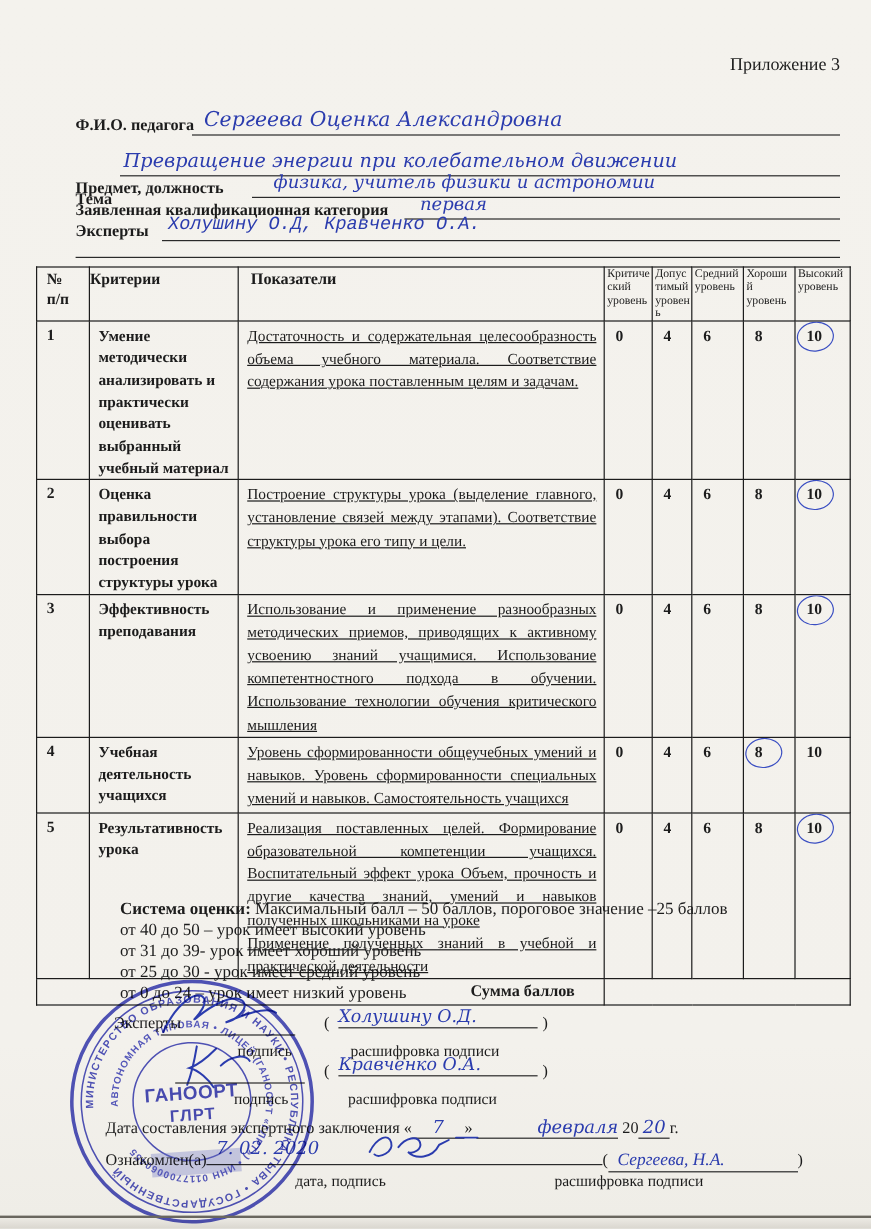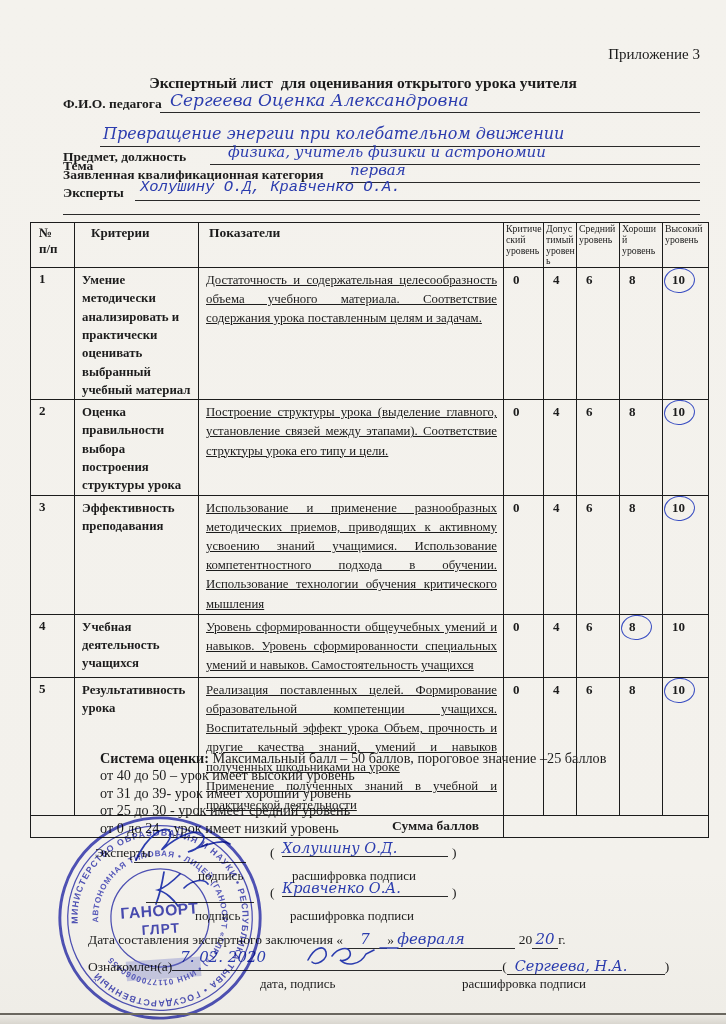--- a/index.html
+++ b/index.html
@@ -25,21 +25,21 @@
   .hw{position:absolute;white-space:nowrap;}
 
   
   table.eval{
     position:absolute;left:30px;top:222px;border-collapse:collapse;table-layout:fixed;
     width:678px;
   }
   table.eval th,table.eval td{border:1px solid #1c1c1c;vertical-align:top;overflow:hidden;}
   table.eval{border:1.6px solid #1c1c1c;}
   th.h-num{width:44px;font-size:13px;white-space:pre-line;text-align:left;padding:2px 4px 0 8px;}
-  th.h-crit{width:124px;font-size:13px;text-align:left;padding:2px 4px 0 16px;}
+  th.h-crit{width:124px;font-size:13px;text-align:left;padding:2px 4px 0 0;}
   th.h-ind{width:305px;font-size:13.5px;text-align:left;padding:2px 4px 0 10px;}
   th.h-lvl{font-size:9.8px;font-weight:normal;text-align:left;padding:1px 1px 0 2px;line-height:1.1;overflow-wrap:anywhere;}
   col.c-l1{width:40px;}col.c-l2{width:33px;}col.c-l3{width:43px;}col.c-l4{width:43px;}col.c-l5{width:46px;}
   td.num{font-weight:bold;font-size:13px;padding:3px 2px 0 8px;}
   td.crit{font-weight:bold;font-size:12.8px;line-height:1.43;padding:3px 5px 0 7px;}
   td.ind{font-size:12.8px;line-height:1.5;padding:3px 6px 0 7px;text-align:justify;white-space:pre-line;text-decoration:underline;}
   td.score{font-weight:bold;font-size:13px;padding:4px 0 0 9px;}
   tr.r1{height:128px;}tr.r2{height:74px;}tr.r3{height:90px;}tr.r4{height:63px;}tr.r5{height:101px;}
   tr.rsum{height:22px;}
   td.sum-label{font-weight:bold;font-size:13.5px;text-align:right;padding:2px 24px 0 0;}
@@ -71,21 +71,20 @@
   .stamp .ring2{font-size:8.3px;font-weight:bold;letter-spacing:.8px;fill:#4a4ec4;}
   .stamp .c1{font-size:16px;font-weight:bold;fill:#3b3fb8;letter-spacing:.5px;text-anchor:middle;}
   .stamp .c2{font-size:14px;font-weight:bold;fill:#3b3fb8;letter-spacing:1px;text-anchor:middle;}
 </style>
 </head>
 <body>
 
 <div class="page">
 
   <div class="appendix">Приложение 3</div>
-  <div class="doc-title">Экспертный лист  для оценивания открытого урока учителя</div>
 
   <span class="flabel" style="left:63px;top:96px;">Ф.И.О. педагога</span>
   <div class="fline" style="top:112px;left:160px;"></div>
   <span class="hw hand" style="left:170px;top:90px;font-size:17px;">Сергеева Оценка Александровна</span>
 
   <span class="flabel" style="left:63px;top:131px;margin-top:27px;">Тема</span>
   <div class="fline" style="top:146px;left:100px;"></div>
   <span class="hw hand" style="left:103px;top:124px;font-size:16px;">Превращение энергии при колебательном движении</span>
 
   <span class="flabel" style="left:63px;top:149px;">Предмет, должность</span>
@@ -213,29 +212,29 @@
       <path d="M14,4 C12,16 10,26 6,36 M30,6 C22,14 14,20 8,22 C16,24 24,32 28,38 M34,20 C42,12 54,10 58,16" fill="none" stroke="#2b3cae" stroke-width="1.7" stroke-linecap="round"></path>
     </svg>
     <span class="abs u" style="left:146px;top:44px;width:108px;height:20px;"></span>
     <span class="abs" style="left:270px;top:47px;">(</span>
     <span class="abs u hand hand-name" style="left:282px;top:42px;width:166px;">Кравченко О.А.</span>
     <span class="abs" style="left:452px;top:47px;">)</span>
     <span class="abs sublabel" style="left:195px;top:70px;">подпись</span>
     <span class="abs sublabel" style="left:290px;top:70px;">расшифровка подписи</span>
 
     <span class="abs" style="left:88px;top:92px;">
-      <span>Дата составления экспертного заключения «</span><span class="u hand" style="width:44px;text-align:center;font-size:15px;">7</span><span>»</span> <span class="u hand" style="width:118px;text-align:left;font-size:15px;">февраля</span> <span>20</span><span class="u hand" style="width:26px;text-align:center;font-size:15px;">20</span><span>г.</span>
+      <span>Дата составления экспертного заключения «</span><span class="u hand" style="width:44px;text-align:center;font-size:15px;">7</span><span>»</span> <span class="u hand" style="width:118px;text-align:right;font-size:15px;">февраля</span> <span>20</span><span class="u hand" style="width:26px;text-align:center;font-size:15px;">20</span><span>г.</span>
     </span>
 
     <span class="abs" style="left:88px;top:114px;">
       <span>Ознакомлен(а)</span><span class="u" style="width:330px;position:relative;height:18px;"><span class="hand" style="position:absolute;left:8px;top:-4px;font-size:15px;">7. 02. 2020</span><svg style="position:absolute;left:130px;top:-12px;" width="110" height="30" viewBox="0 0 110 30">
             <path d="M6,20 C12,8 22,4 24,12 C26,20 14,26 10,22 M30,16 C36,8 46,6 48,12 C50,18 42,22 38,20 C44,26 58,26 64,14 L72,10 M78,8 L96,8" fill="none" stroke="#2b3cae" stroke-width="1.6" stroke-linecap="round"></path>
-          </svg></span><span>(</span><span class="u hand hand-name" style="width:150px;padding-left:8px;">Сергеева, Н.А.</span><span>)</span>
+          </svg></span><span>(</span><span class="u hand hand-name" style="width:150px;padding-left:8px;font-family:Liberation Serif, serif;">Сергеева, Н.А.</span><span>)</span>
     </span>
-    <span class="abs sublabel" style="left:260px;top:138px;">дата, подпись</span>
+    <span class="abs sublabel" style="left:246px;top:138px;">дата, подпись</span>
     <span class="abs sublabel" style="left:462px;top:138px;">расшифровка подписи</span>
   </div>
 
   <svg class="stamp" viewBox="-110 -110 220 220">
     <defs>
       <path id="arcOuter" d="M -84,0 A 84,84 0 1,1 84,0 A 84,84 0 1,1 -84,0"></path>
       <path id="arcInner" d="M -63,0 A 63,63 0 1,1 63,0 A 63,63 0 1,1 -63,0"></path>
     </defs>
     <g fill="none" stroke="#4347bd">
       <circle r="102" stroke-width="3"></circle>

